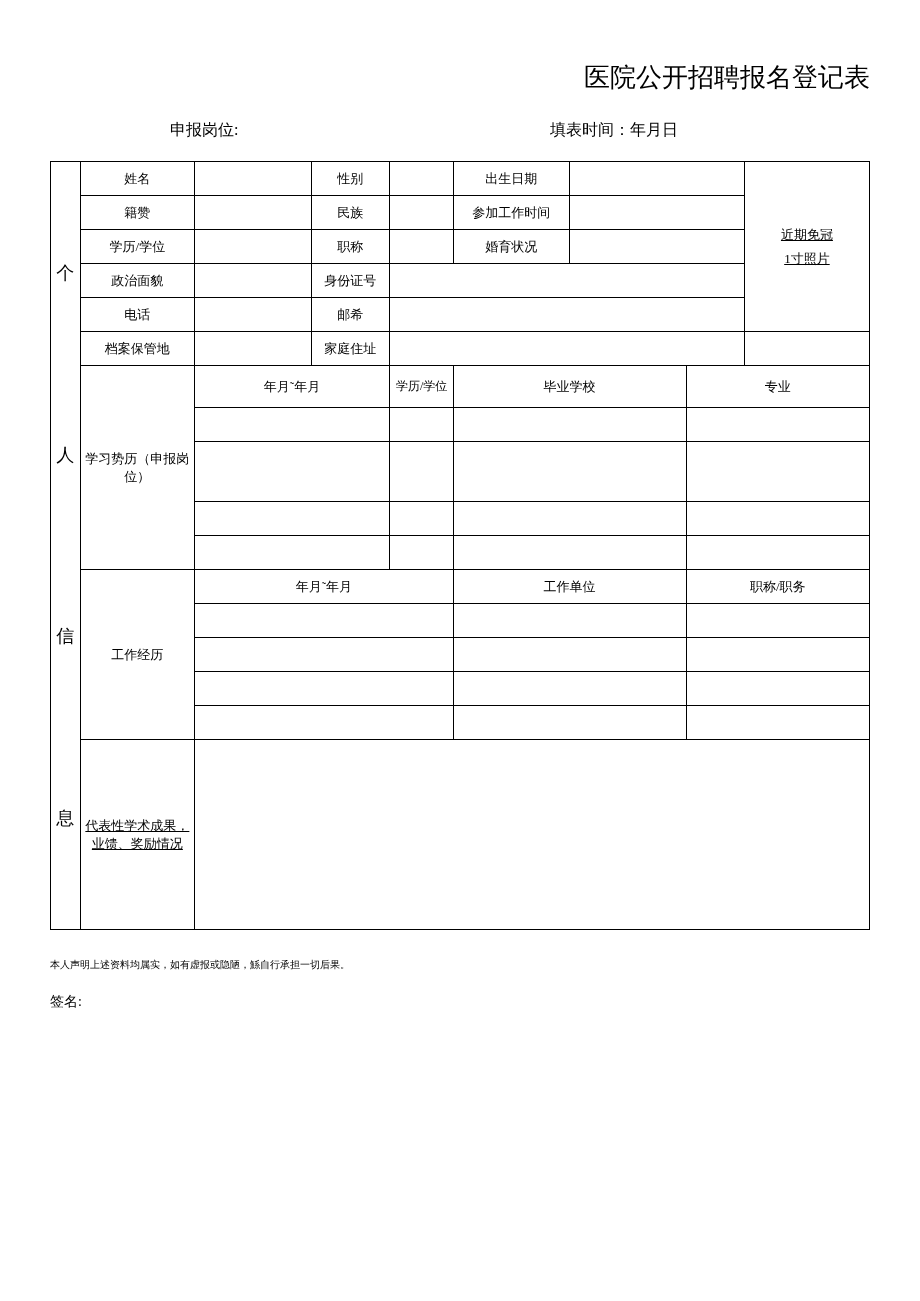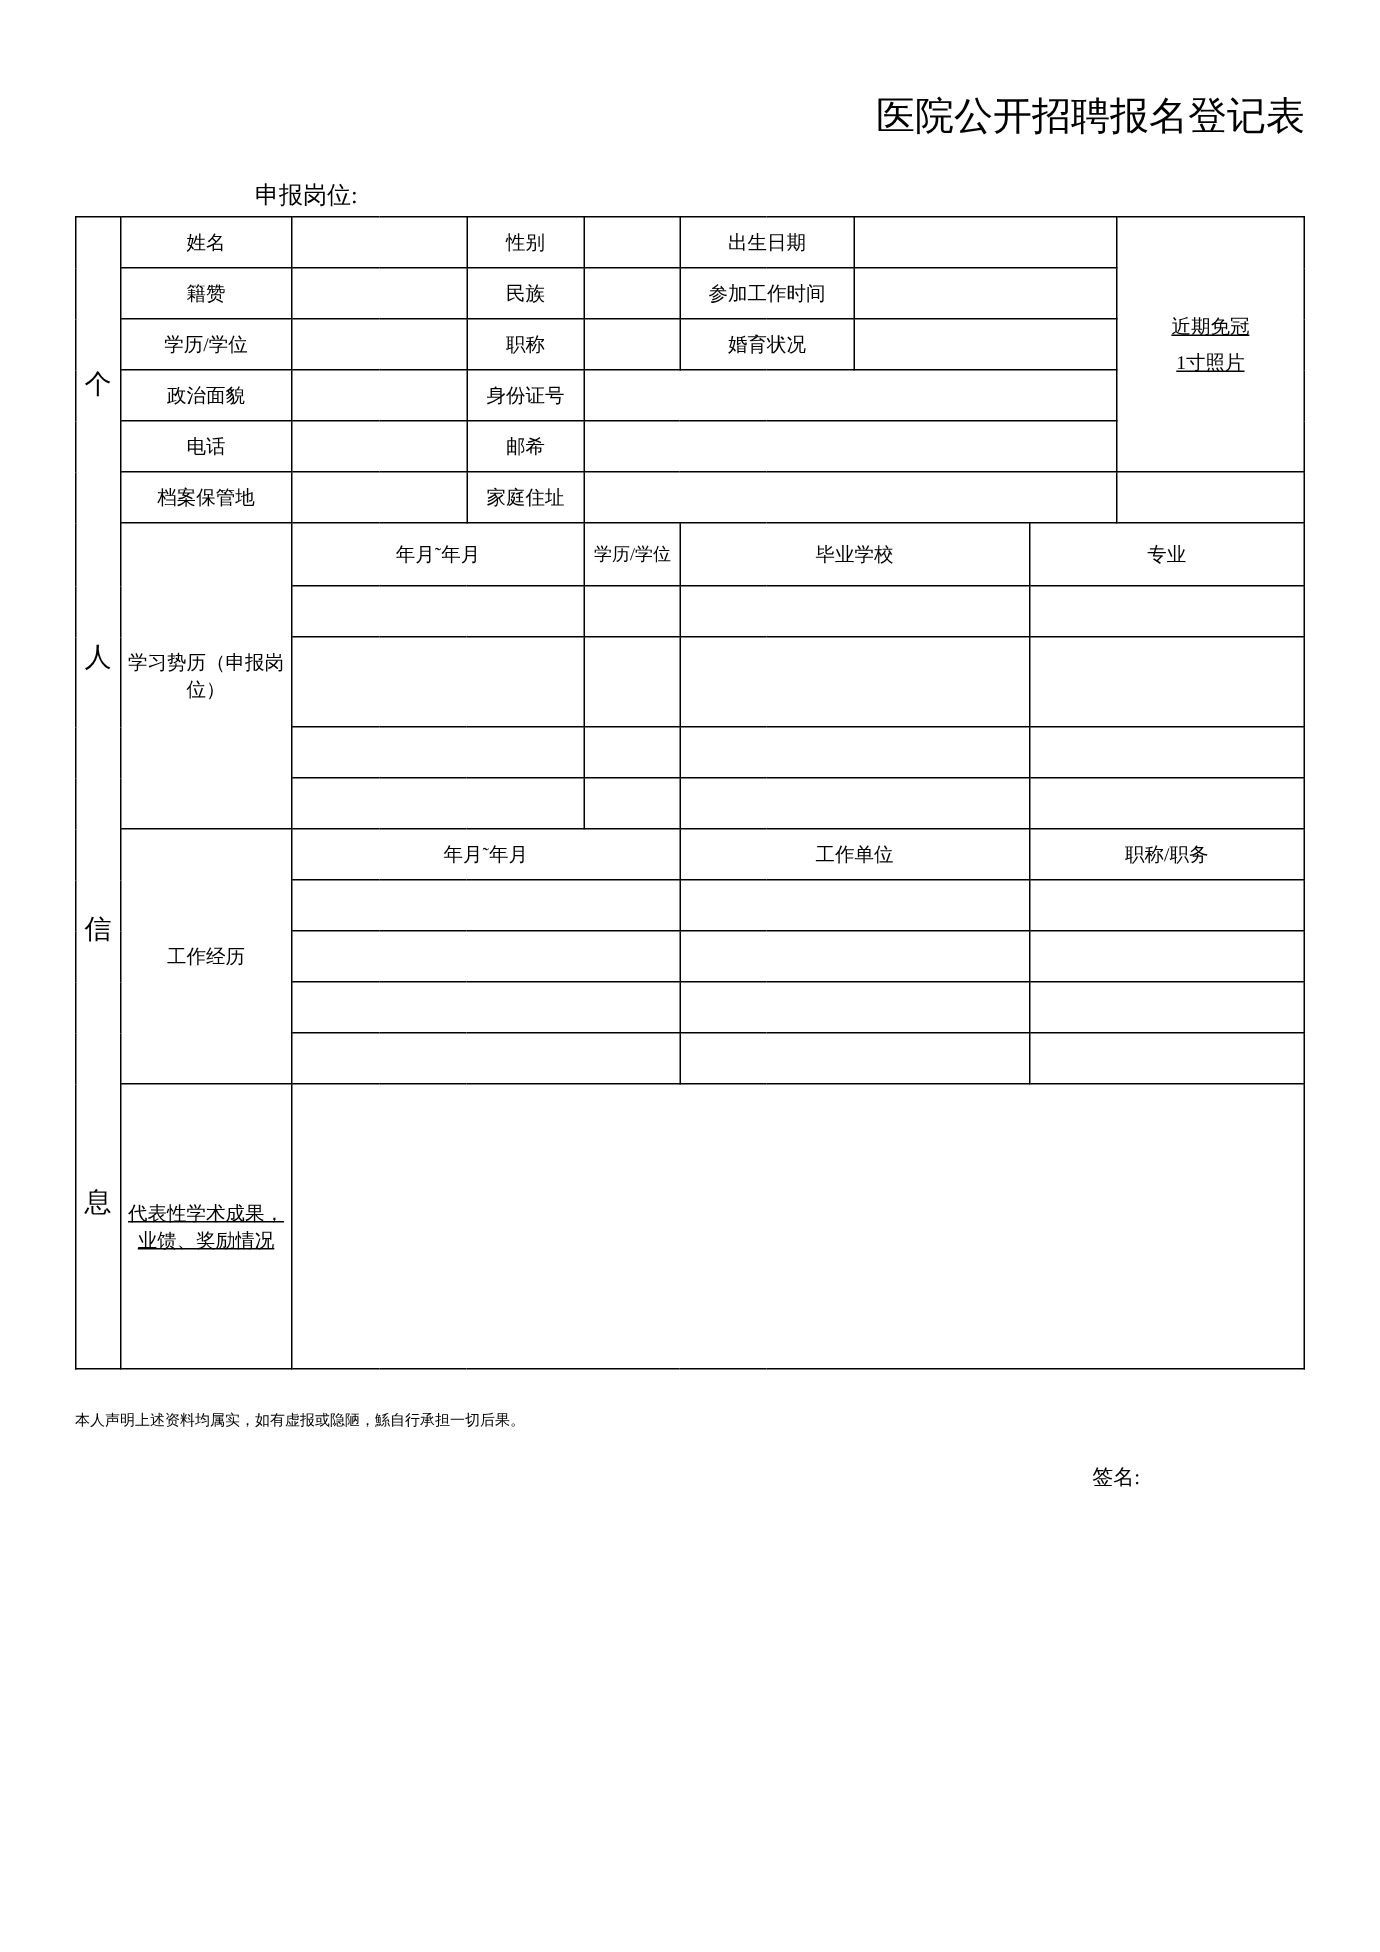--- a/index.html
+++ b/index.html
@@ -17,21 +17,21 @@
     }
     .title {
       text-align: right;
       font-size: 26px;
       font-weight: normal;
       margin-bottom: 25px;
       font-family: "SimSun", "宋体", serif;
     }
     .header-row {
       display: flex;
-      margin-bottom: 3px;
+      margin-bottom: 20px;
       font-size: 16px;
       padding: 0 120px 0 120px;
     }
     .header-left {
       flex: 1;
     }
     .header-right {
       flex: 1;
       text-align: left;
       padding-left: 180px;
@@ -75,38 +75,39 @@
     .achievements-cell {
       height: 190px;
       text-decoration: underline;
     }
     .declaration {
       margin-top: 27px;
       font-size: 10px;
       line-height: 1.6;
     }
     .signature {
-      text-align: right;
+      text-align: left;
       margin-top: 20px;
       padding-right: 110px;
       font-size: 14px;
     }
     .edu-label {
       text-align: left;
       padding-left: 6px;
       font-size: 12px;
     }
   </style>
 </head>
 <body>
 
 <h1 class="title">医院公开招聘报名登记表</h1>
 
 <div class="header-row">
   <div class="header-left">申报岗位:</div>
+  <div class="header-right">填表时间：年月日</div>
 </div>
 
 <table>
   <colgroup>
     <col style="width:28px">
     <col style="width:108px">
     <col style="width:55px">
     <col style="width:55px">
     <col style="width:74px">
     <col style="width:60px">

